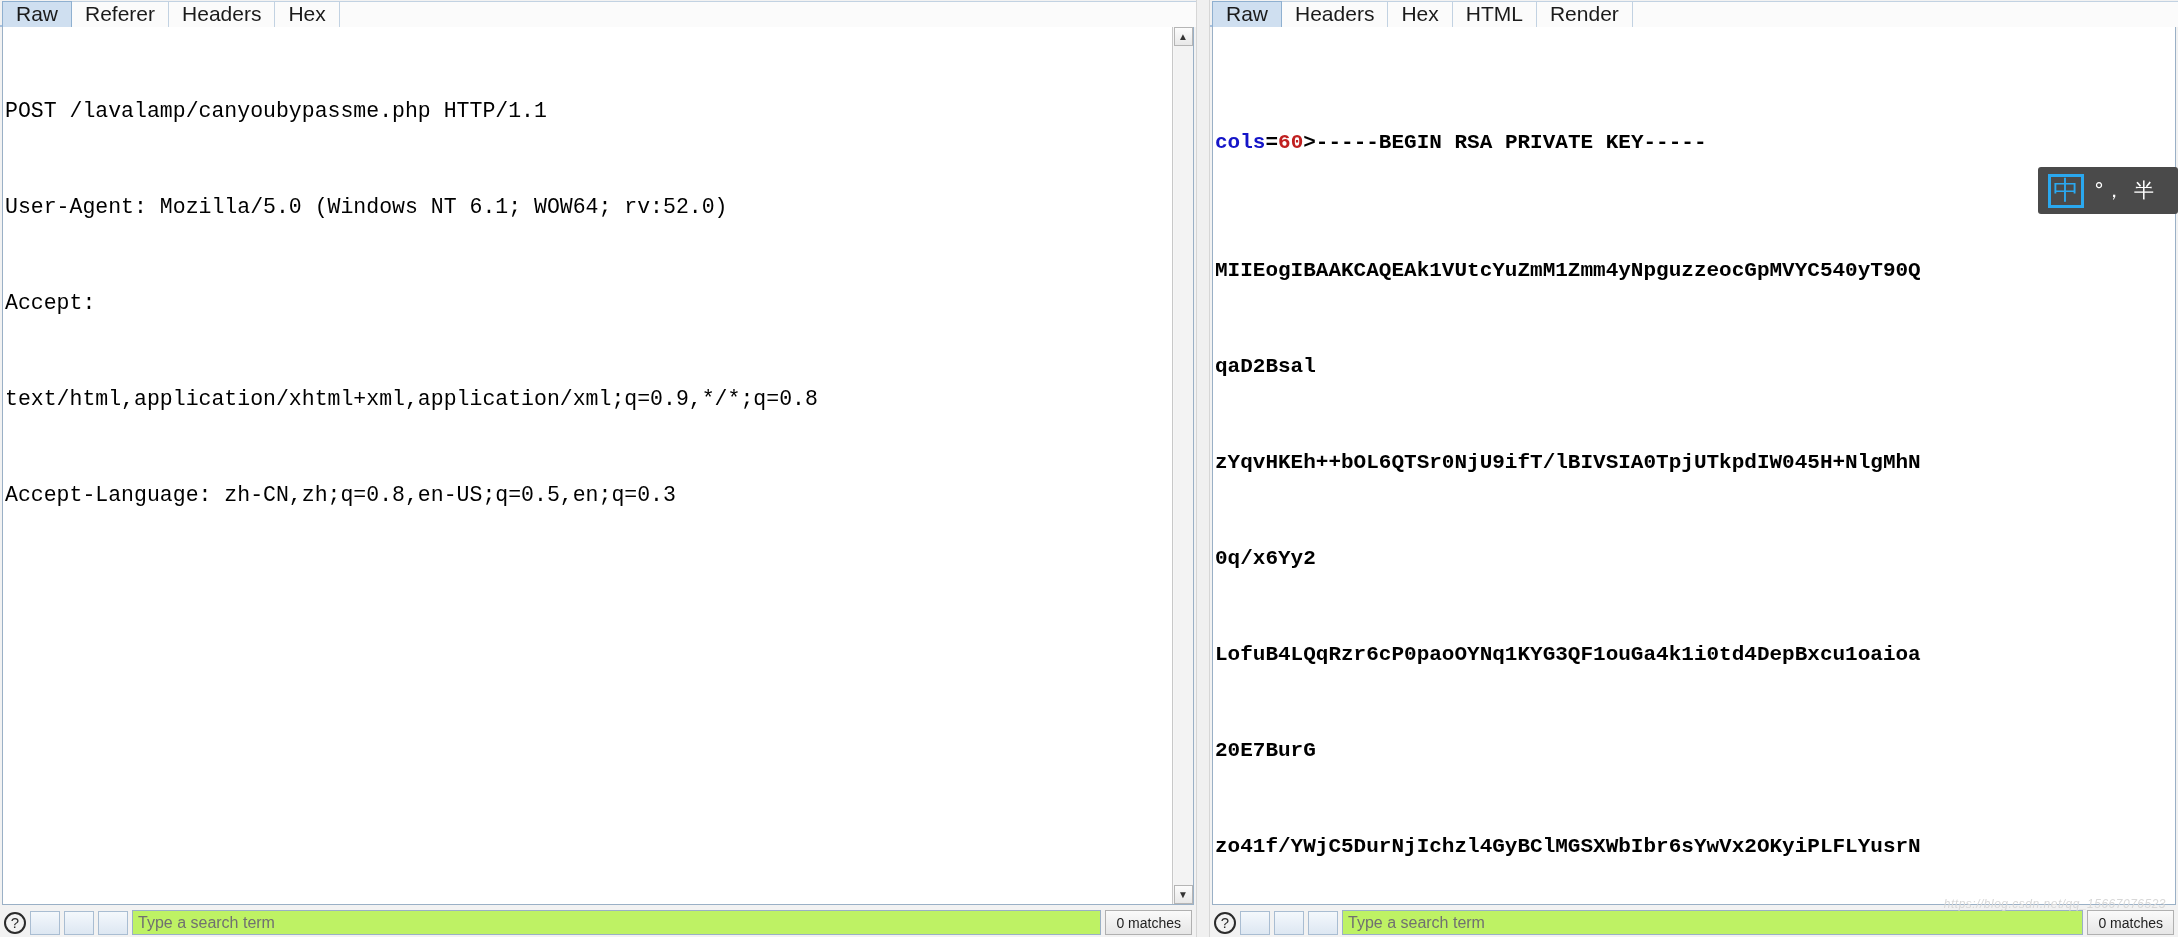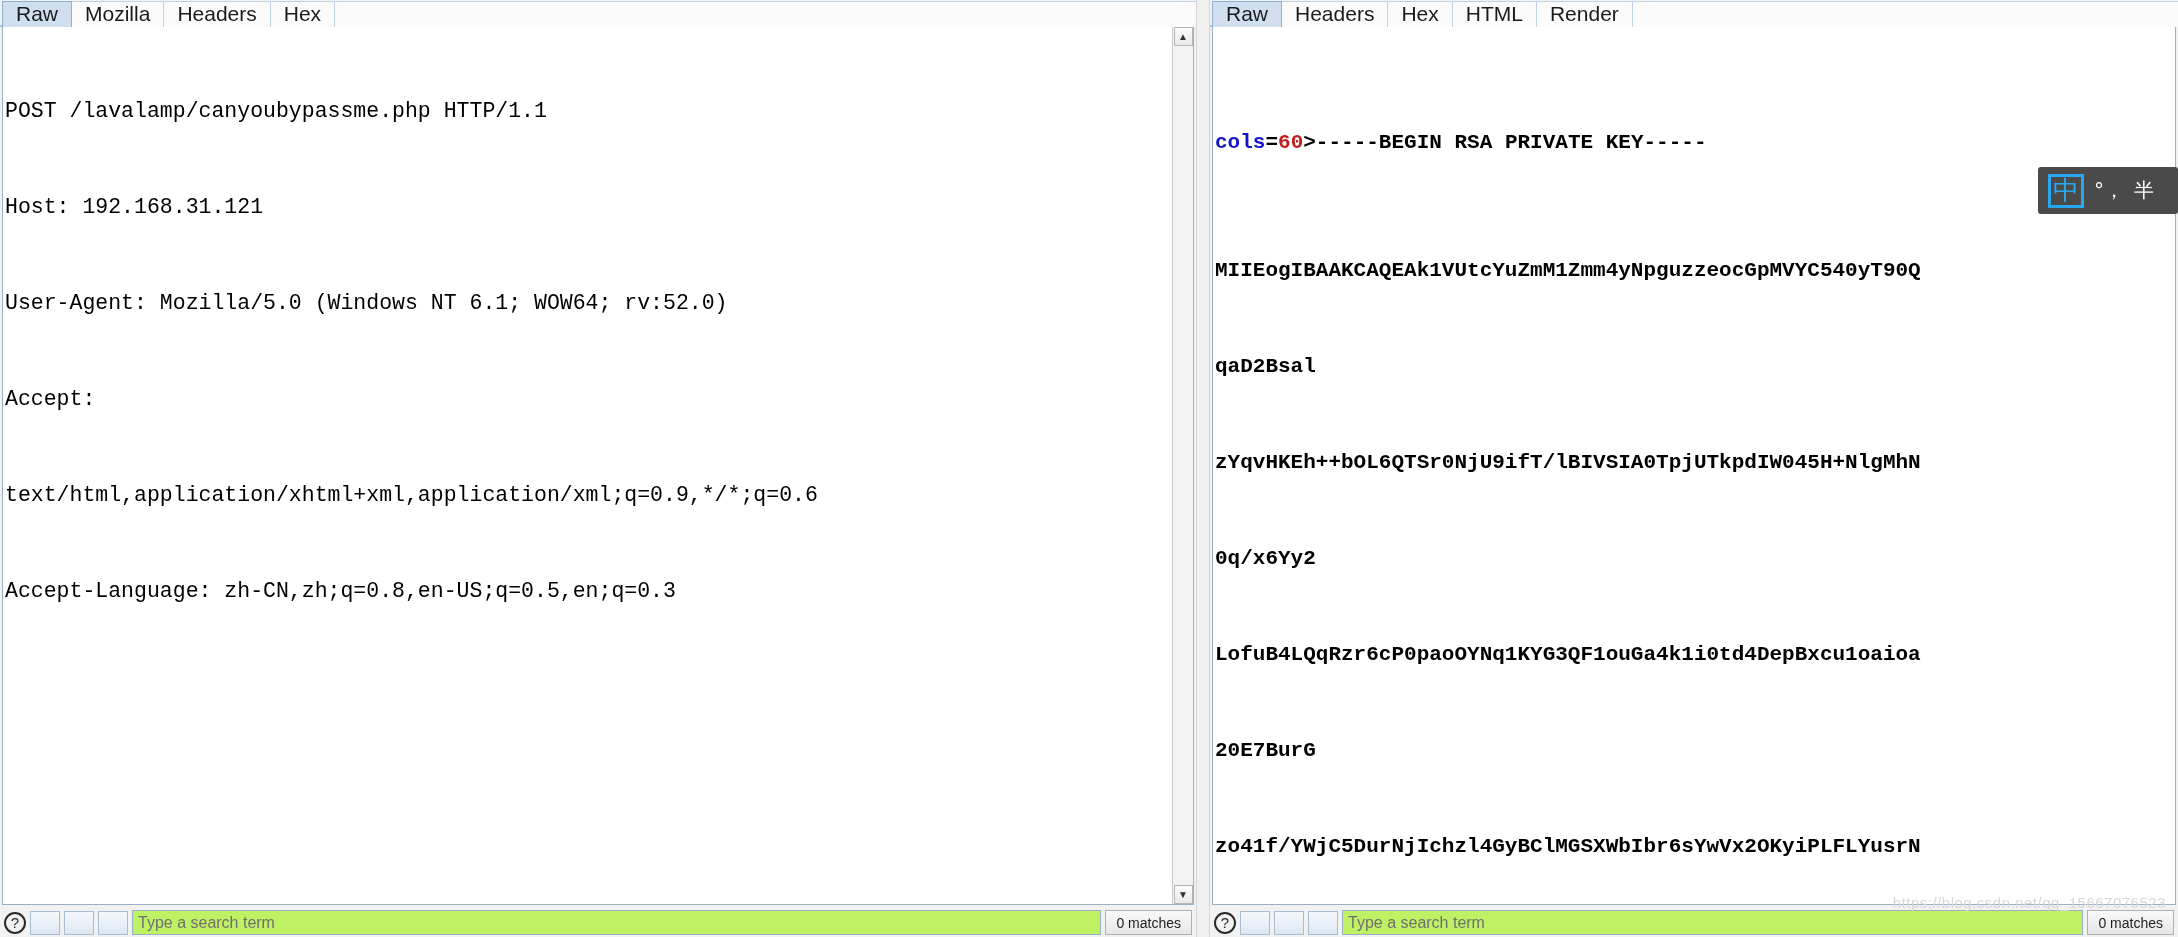--- a/index.html
+++ b/index.html
@@ -203,58 +203,58 @@
     padding: 0 2px 2px 2px;
     font-size: 26px;
     font-family: "DejaVu Sans", sans-serif;
   }
   .ime-glyph { font-family: "DejaVu Sans", sans-serif; font-size: 20px; }
 
   
   .watermark {
     position: absolute;
     right: 12px; bottom: 26px;
-    font-size: 15px;
+    font-size: 12px;
     color: #d8d8d8;
     letter-spacing: 0.5px;
     z-index: 40;
     white-space: nowrap;
+    font-style: italic;
   }
 </style>
 </head>
 <body>
 
 <div class="app">
 
   <div class="pane pane-left">
 
     <div class="tabstrip">
       <div class="tab active">
         <span>Raw</span>
       </div>
       <div class="tab">
-        <span>Mozilla</span>
+        <span>Referer</span>
       </div>
       <div class="tab">
         <span>Headers</span>
       </div>
       <div class="tab">
         <span>Hex</span>
       </div>
       <div class="tab filler"></div>
     </div>
 
     <div class="editor-wrap">
       <div class="editor">
         <div class="code">
           <div class="ln">POST /lavalamp/canyoubypassme.php HTTP/1.1</div>
-          <div class="ln">Host: 192.168.31.121</div>
           <div class="ln">User-Agent: Mozilla/5.0 (Windows NT 6.1; WOW64; rv:52.0)</div>
           <div class="ln">Accept:</div>
-          <div class="ln">text/html,application/xhtml+xml,application/xml;q=0.9,*/*;q=0.6</div>
+          <div class="ln">text/html,application/xhtml+xml,application/xml;q=0.9,*/*;q=0.8</div>
           <div class="ln">Accept-Language: zh-CN,zh;q=0.8,en-US;q=0.5,en;q=0.3</div>
           
           
           
           
           
           
 
           
 

